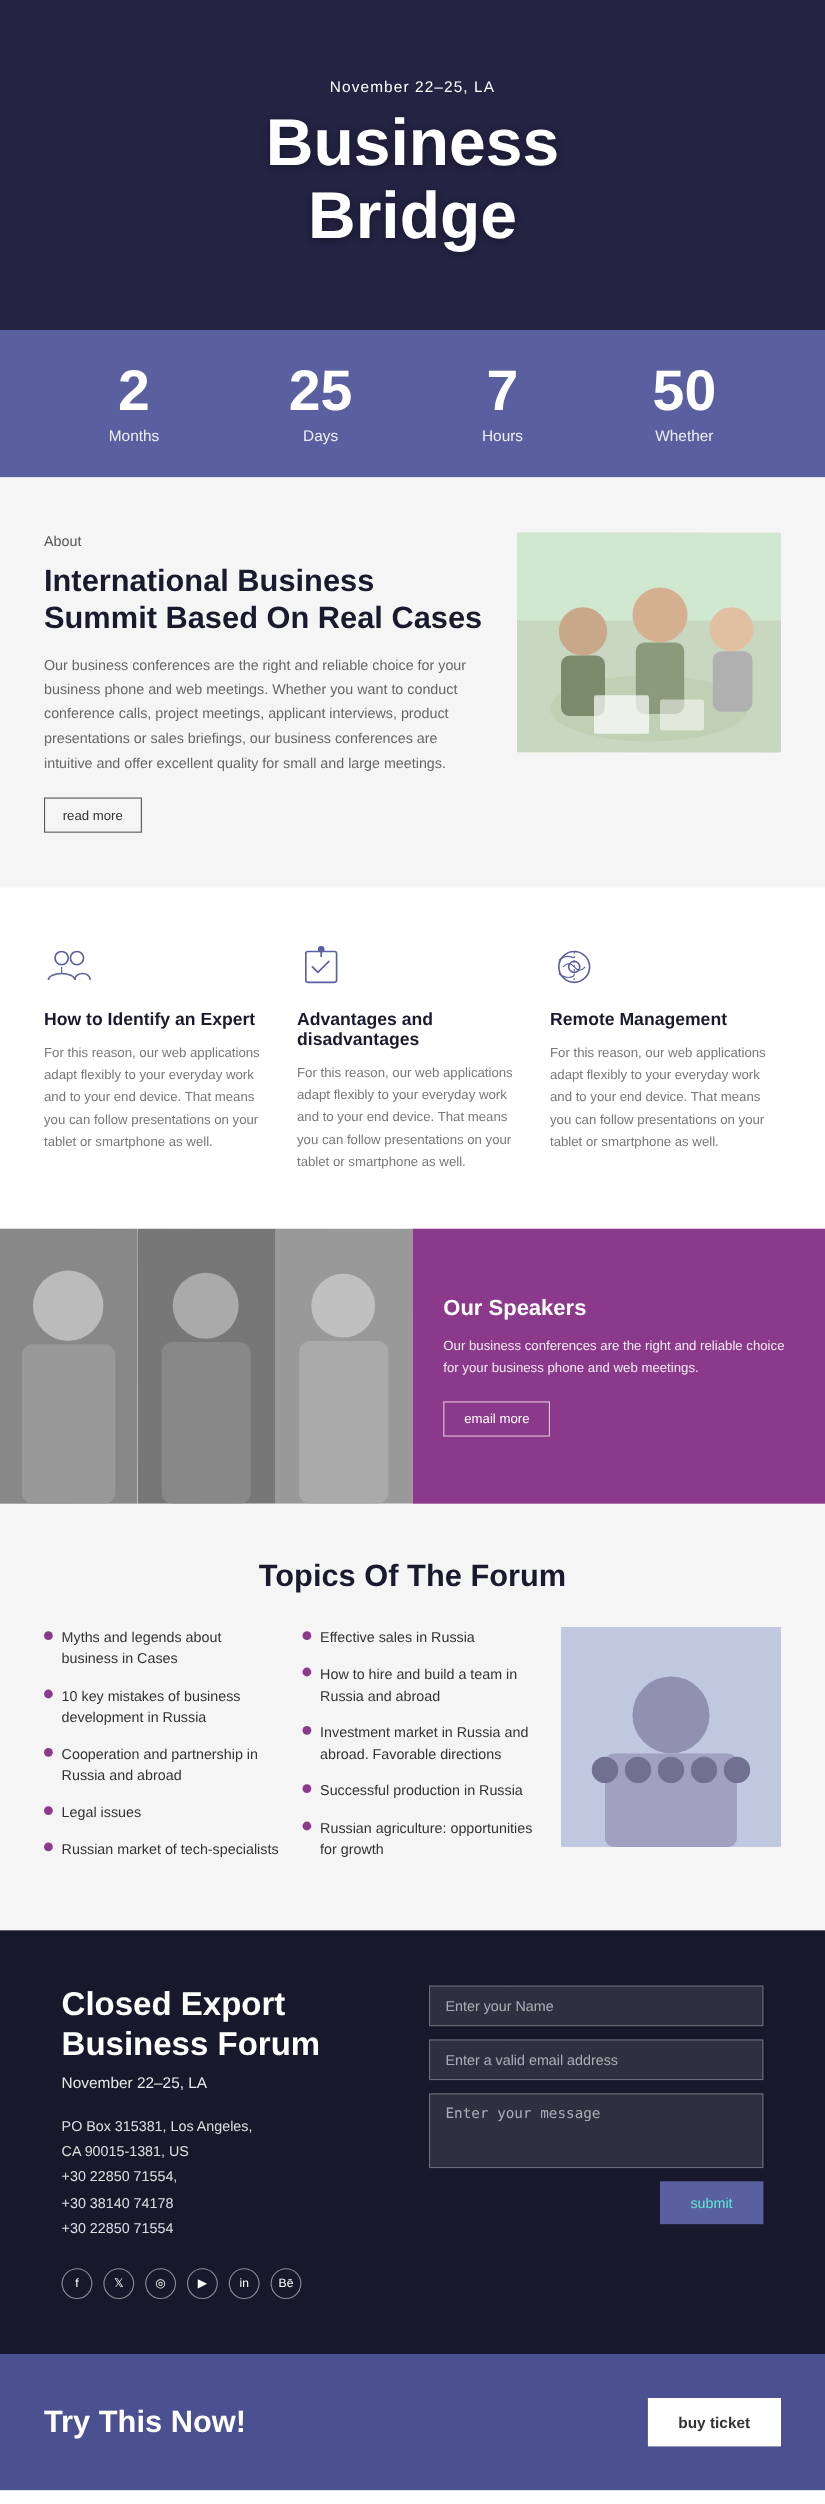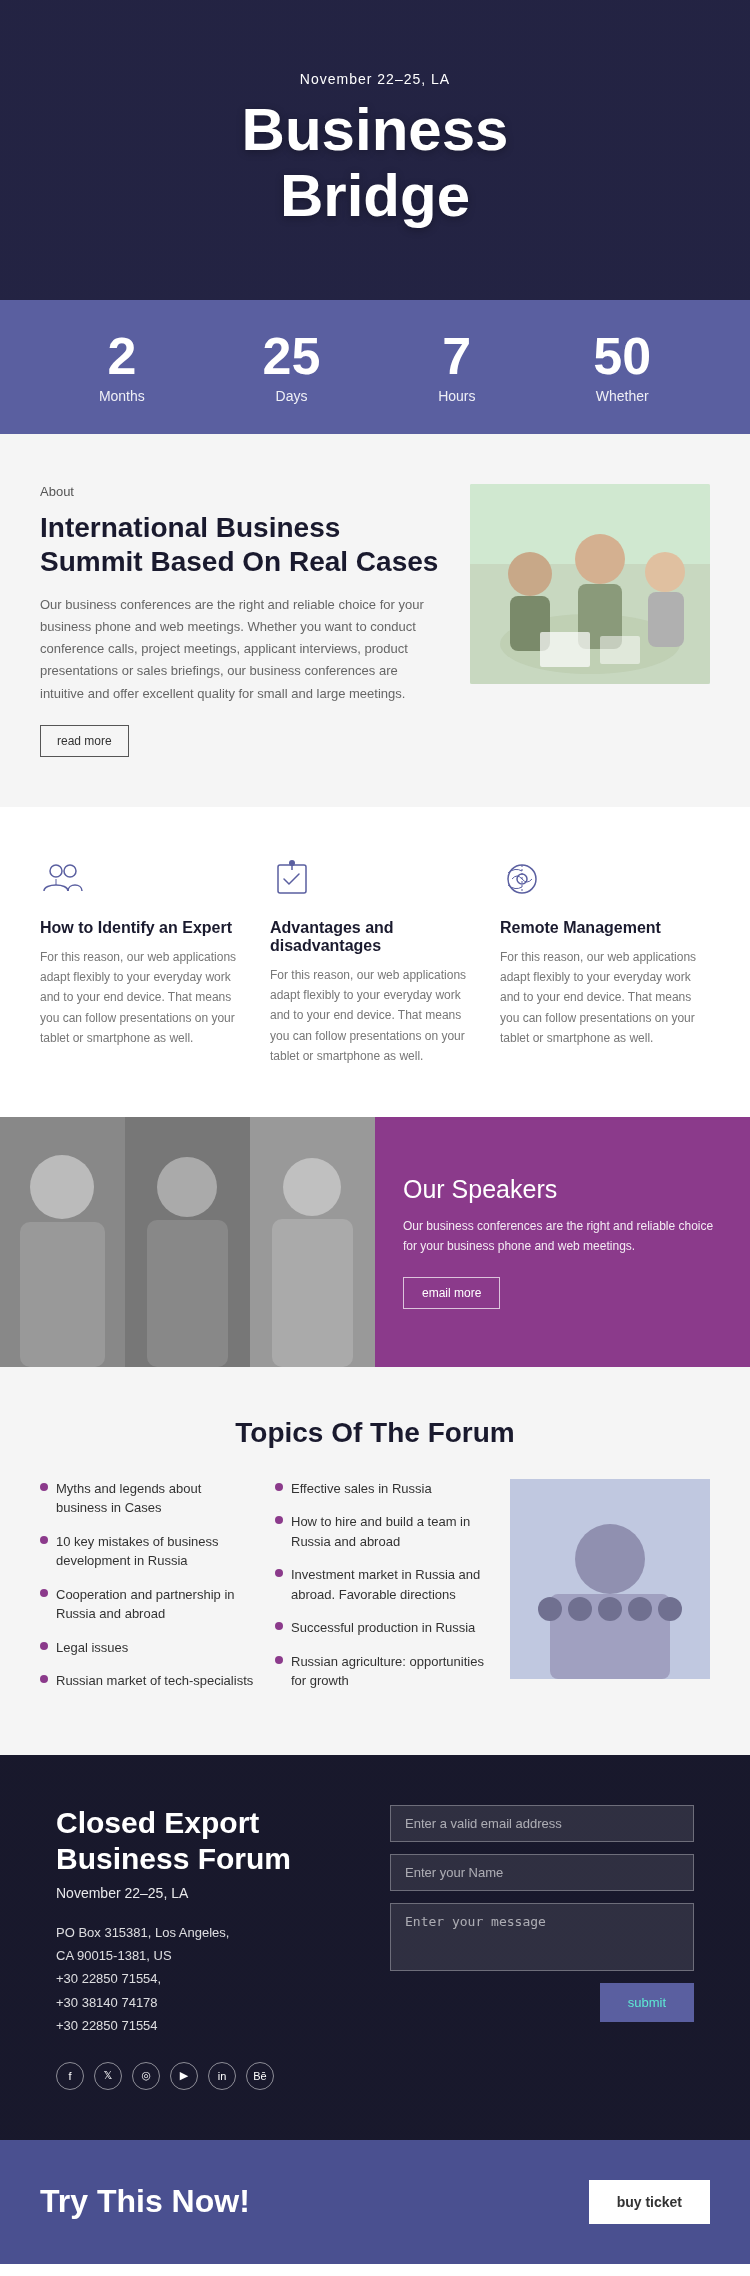--- a/index.html
+++ b/index.html
@@ -112,21 +112,21 @@
     .speaker-photo-3 { background: linear-gradient(135deg, #aaa, #ddd); }
     .speaker-panel {
       background: #8b3a8b;
       flex: 1;
       display: flex;
       flex-direction: column;
       justify-content: center;
       padding: 30px 28px;
       color: #fff;
     }
-    .speaker-panel-title { font-size: 25px; font-weight: 400; margin-bottom: 12px; }
+    .speaker-panel-title { font-size: 20px; font-weight: 700; margin-bottom: 12px; }
     .speaker-panel-desc { font-size: 12px; line-height: 1.7; margin-bottom: 20px; opacity: 0.9; }
     .btn-view-more {
       display: inline-block;
       border: 1px solid rgba(255,255,255,0.7);
       padding: 8px 18px;
       font-size: 12px;
       color: #fff;
       cursor: pointer;
       background: transparent;
       width: fit-content;
@@ -224,21 +224,21 @@
     }
 
     
     .cta-section {
       background: #4a5090;
       padding: 40px;
       display: flex;
       align-items: center;
       justify-content: space-between;
     }
-    .cta-title { font-size: 32px; font-weight: 700; color: #fff; text-align: center; }
+    .cta-title { font-size: 28px; font-weight: 700; color: #fff; text-align: center; }
     .btn-buy-ticket {
       background: #fff;
       color: #333;
       border: none;
       padding: 14px 28px;
       font-size: 14px;
       cursor: pointer;
       font-weight: 600;
     }
 
@@ -463,22 +463,22 @@
     <div class="forum-social">
       <div class="social-icon">f</div>
       <div class="social-icon">𝕏</div>
       <div class="social-icon">◎</div>
       <div class="social-icon">▶</div>
       <div class="social-icon">in</div>
       <div class="social-icon">Bē</div>
     </div>
   </div>
   <div class="forum-right">
+    <input class="forum-input" type="text" placeholder="Enter your Name" style="">
     <input class="forum-input" type="email" placeholder="Enter a valid email address" style="">
-    <input class="forum-input" type="text" placeholder="Enter your Name" style="">
     <textarea class="forum-textarea" placeholder="Enter your message" style=""></textarea>
     <button class="btn-submit">submit</button>
   </div>
 </section>
 
 <section class="cta-section">
   <h2 class="cta-title">Try This Now!</h2>
   <button class="btn-buy-ticket">buy ticket</button>
 </section>
 

